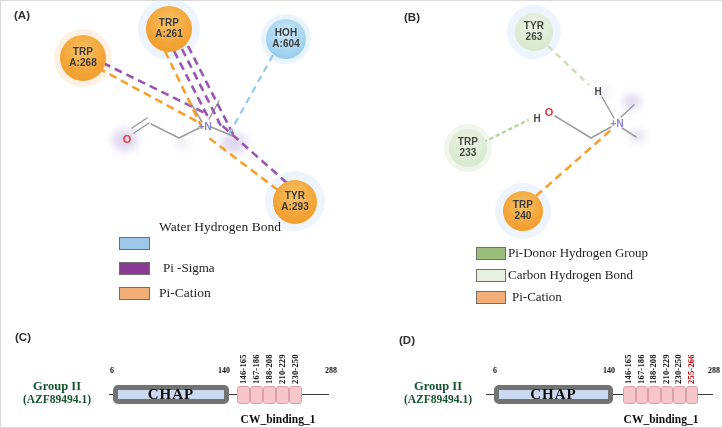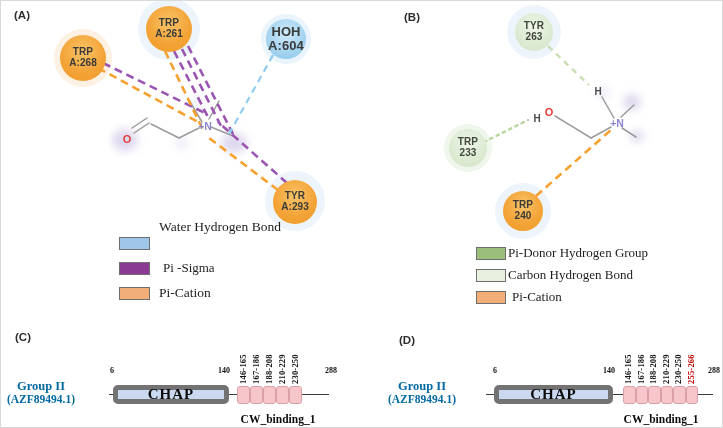--- a/index.html
+++ b/index.html
@@ -8,21 +8,21 @@
   .plabel{position:absolute;font:700 11.5px "Liberation Sans",sans-serif;color:#2e2e2e;}
   
   .res{position:absolute;border-radius:50%;display:flex;flex-direction:column;align-items:center;justify-content:center;text-align:center;font-weight:700;color:#3a3a3a;line-height:1.08;font-size:10px;letter-spacing:.1px;}
   .res-orange{background:radial-gradient(circle at 50% 36%,#f9c468 0%,#f3a336 58%,#ef9a28 100%);}
   .res-blue{background:radial-gradient(circle at 50% 36%,#cfe9fa 0%,#a5d4f0 58%,#8ac3e9 100%);}
   .res-green{background:radial-gradient(circle at 50% 36%,#eef5e7 0%,#dcead2 60%,#d2e3c3 100%);color:#42493c;}
   
   .swatch{position:absolute;border:1.6px solid #6f6f6f;box-sizing:border-box;}
   .leg-text{position:absolute;font-family:"Liberation Serif",serif;color:#1d1d1d;white-space:nowrap;}
   
-  .grp{position:absolute;text-align:center;font-family:"Liberation Serif",serif;font-weight:700;color:#0369a1;}
+  .grp{position:absolute;text-align:center;font-family:"Liberation Serif",serif;font-weight:700;color:#14532d;margin-left:16px;}
   .grp1{font-size:12.5px;line-height:1.0;}
   .grp2{font-size:11.5px;line-height:1.1;}
   .seqline{position:absolute;height:1.4px;background:#3c3c3c;}
   .tick{position:absolute;transform:translateX(-50%);font:700 8px "Liberation Serif",serif;color:#111;white-space:nowrap;}
   .domain{position:absolute;height:19px;background:#cad8f0;border:5px solid #737373;border-radius:5px;box-sizing:border-box;display:flex;align-items:center;justify-content:center;font:700 15px "Liberation Serif",serif;letter-spacing:1px;color:#0d0d0d;}
   .rep{position:absolute;top:385px;height:18px;background:#f6c6ca;border:1px solid #d9a0a7;border-radius:3px;box-sizing:border-box;}
   .rot{position:absolute;width:40px;height:12px;transform:rotate(-90deg);transform-origin:0 100%;font:700 8.5px "Liberation Serif",serif;color:#141414;white-space:nowrap;letter-spacing:.2px;}
   .cw{position:absolute;transform:translateX(-50%);font:700 11.5px "Liberation Serif",serif;color:#0d0d0d;white-space:nowrap;}
   
   .dash{stroke-width:2.6;stroke-dasharray:8 5;fill:none;}
@@ -118,21 +118,21 @@
 
   <div class="plabel" style="left:13px;top:8px">(A)</div>
   <div class="res res-orange" style="left:59px;top:34px;width:46px;height:46px">
     <span>TRP</span>
     <span>A:268</span>
   </div>
   <div class="res res-orange" style="left:145px;top:5px;width:46px;height:46px">
     <span>TRP</span>
     <span>A:261</span>
   </div>
-  <div class="res res-blue" style="left:265px;top:18px;width:40px;height:40px;font-size:13px">
+  <div class="res res-blue" style="left:265px;top:18px;width:40px;height:40px;font-size:10px">
     <span>HOH</span>
     <span>A:604</span>
   </div>
   <div class="res res-orange" style="left:272px;top:179px;width:44px;height:44px">
     <span>TYR</span>
     <span>A:293</span>
   </div>
 
   <div class="swatch" style="left: 118px; top: 236px; width: 31px; height: 13px; background: rgb(158, 198, 232);"></div>
   <div class="leg-text" style="left:158px;top:218px;font-size:13.5px">Water Hydrogen Bond</div>

